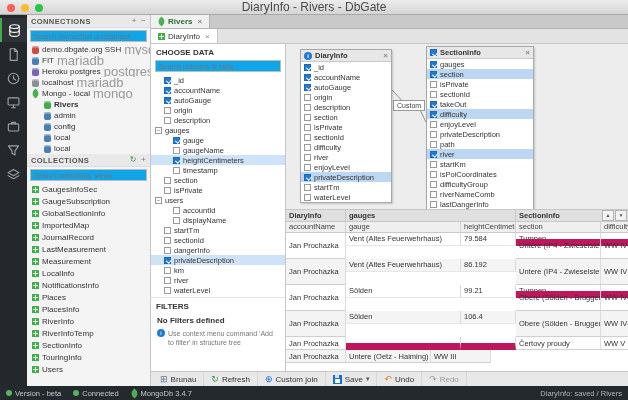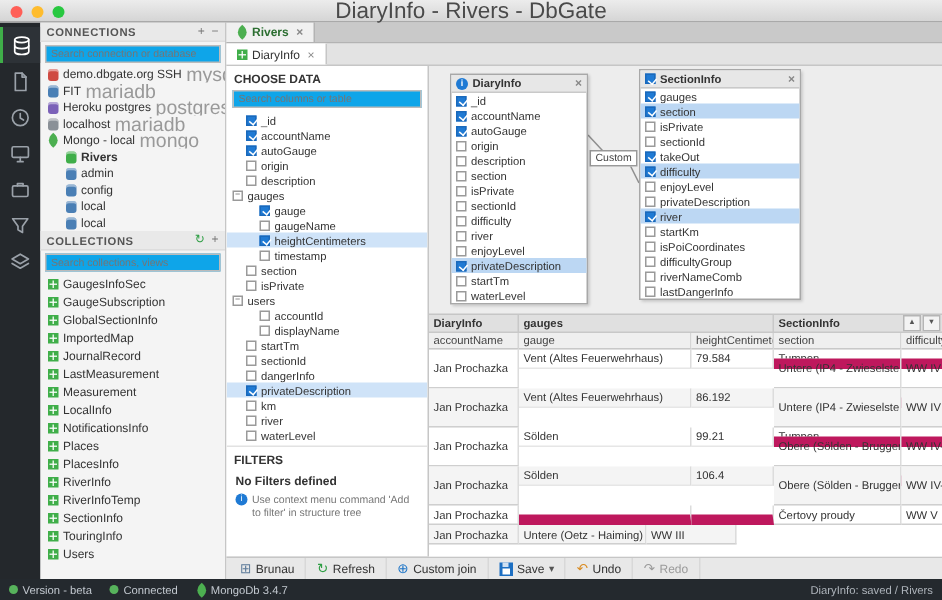--- a/index.html
+++ b/index.html
@@ -2,21 +2,21 @@
 <html><head>
 <meta charset="utf-8">
 <style>
 *{margin:0;padding:0;box-sizing:border-box}
 html,body{width:628px;height:400px;overflow:hidden;background:#fff}
 .screen{position:relative;width:628px;height:400px;background:#fff;font-family:"Liberation Sans",sans-serif;color:#333}
 .titlebar{height:15px;background:linear-gradient(#ececec,#d5d5d5);border-bottom:1px solid #a9a9a9;position:relative;display:flex;align-items:center;justify-content:center}
 .lights{position:absolute;left:7px;top:3.5px;display:flex;gap:6px}
 .light{width:8px;height:8px;border-radius:50%;display:inline-block}
 .light.red{background:#ff5f57}.light.yellow{background:#febc2e}.light.green{background:#28c840}
-.title{font-size:15px;color:#4a4a4a}
+.title{font-size:12px;color:#4a4a4a}
 .middle{display:flex;height:371px}
 .rail{width:27px;background:#24282c;display:flex;flex-direction:column;align-items:center;padding-top:3px}
 .rail-btn{width:27px;height:24px;display:flex;align-items:center;justify-content:center;color:#9aa1a9}
 .rail-btn.active{color:#fff;background:#2d3237;border-left:2px solid #3fae49}
 .leftpanel{width:124px;background:#f4f4f4;border-right:1px solid #c6c6c6;display:flex;flex-direction:column;min-height:0}
 .panel-header{height:13px;background:#e9e9e9;display:flex;align-items:center;padding:0 4px;font-size:7.5px;font-weight:bold;color:#555;letter-spacing:.4px;border-bottom:1px solid #ddd;flex:none}
 .hdr-icons{margin-left:auto;display:flex;gap:4px}
 .hdr-icons .glyph{font-size:8px;color:#777;line-height:1;font-weight:normal}
 .search-row{display:flex;gap:2px;padding:2px 3px;flex:none}
 .search-input{flex:1;height:12px;border:1px solid #bbb;background:#0ea5e9;font-size:7px;padding:0 3px;color:#333;font-family:inherit;min-width:0}
@@ -516,20 +516,24 @@
                   <span>difficulty</span>
                 </div>
                 <div class="ent-field">
                   <span class="cb"></span>
                   <span>enjoyLevel</span>
                 </div>
                 <div class="ent-field">
                   <span class="cb"></span>
                   <span>privateDescription</span>
                 </div>
+                <div class="ent-field">
+                  <span class="cb"></span>
+                  <span>path</span>
+                </div>
                 <div class="ent-field hl">
                   <span class="cb on"></span>
                   <span>river</span>
                 </div>
                 <div class="ent-field">
                   <span class="cb"></span>
                   <span>startKm</span>
                 </div>
                 <div class="ent-field">
                   <span class="cb"></span>

